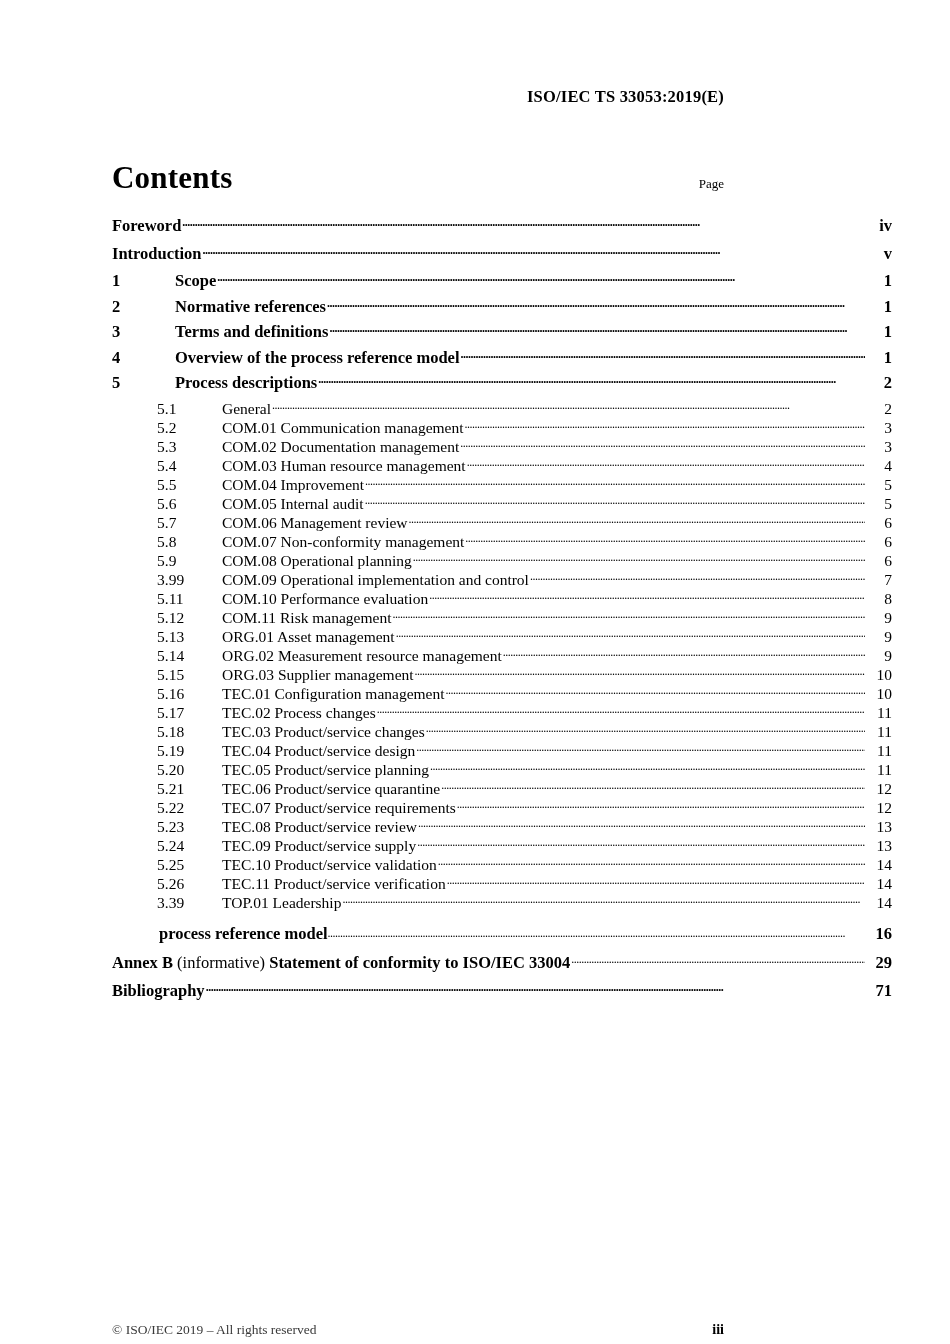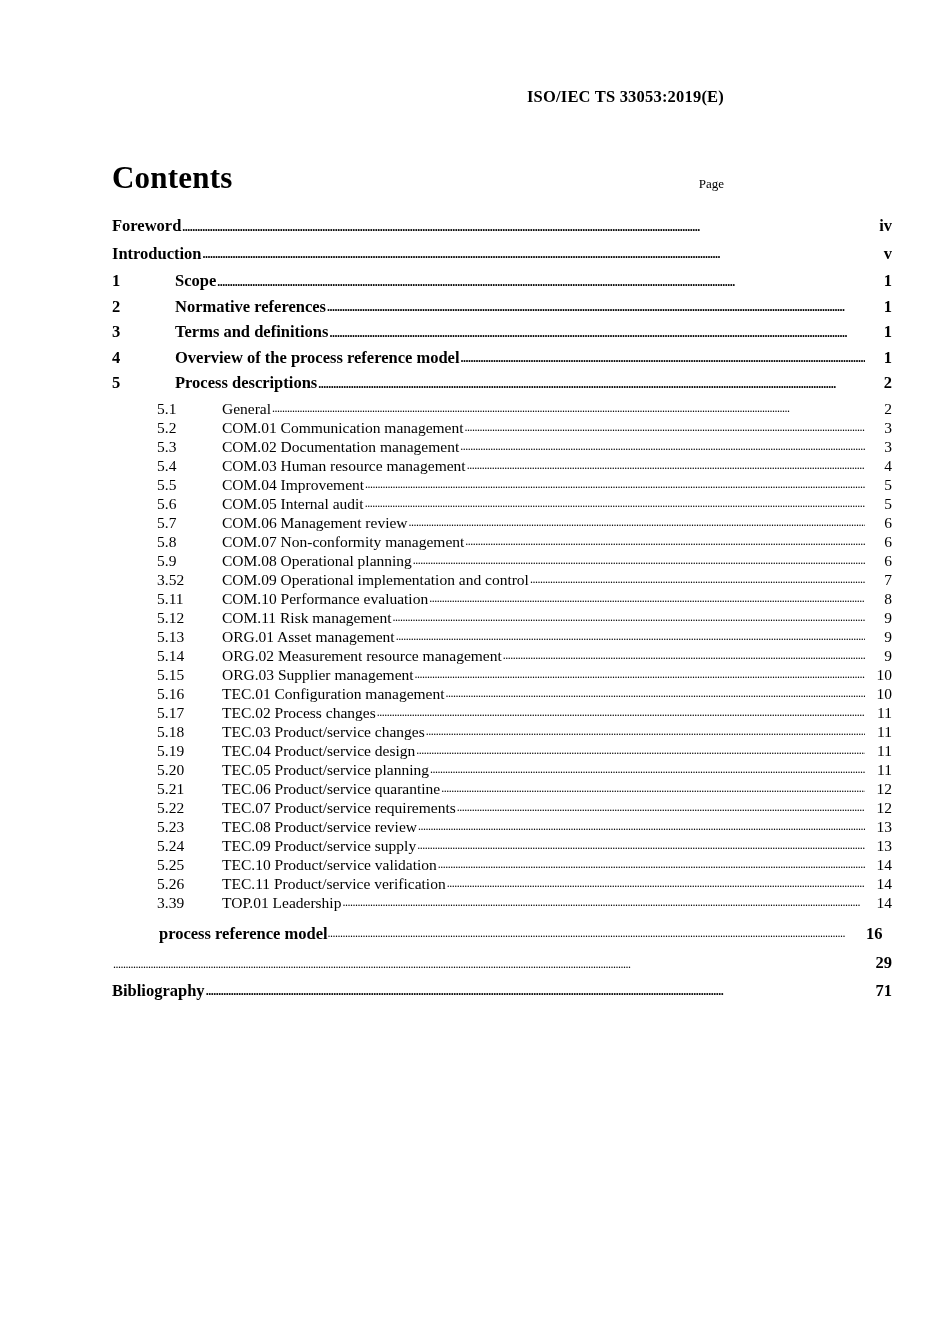--- a/index.html
+++ b/index.html
@@ -50,21 +50,21 @@
   .page-word {
     font-family: "Liberation Serif", serif;
     font-size: 13px;
   }
   .toc {
     margin-top: 22px;
     width: 780px;
   }
   .toc-row {
     display: flex;
-    align-items: flex-end;
+    align-items: flex-start;
     width: 100%;
     line-height: 1.0;
     font-family: Liberation Serif, serif;
   }
   .toc-row .num {
     flex: 0 0 auto;
     white-space: nowrap;
   }
   .toc-row .txt {
     flex: 0 0 auto;
@@ -126,21 +126,21 @@
   .annex-line1 {
     display: block;
   }
   .annex-line2 {
     display: flex;
     align-items: baseline;
     width: 100%;
   }
   .annex-line2 .txt2 { flex: 0 0 auto; font-weight: bold; margin-left: 47px; white-space: nowrap;}
   .annex-line2 .dots { flex: 1 1 auto; overflow: hidden; white-space: nowrap; font-size: 12px; letter-spacing: -0.5px; position: relative; top:-2px;}
-  .annex-line2 .pg { flex: 0 0 auto; min-width: 26px; text-align: left; font-weight: bold; }
+  .annex-line2 .pg { flex: 0 0 auto; min-width: 26px; text-align: right; font-weight: bold; }
 
   .toc-gap-top { margin-top: 14px; }
   .toc-gap-small { margin-top: 10px; }
 
   .footer {
     position: absolute;
     bottom: 38px;
     left: 112px;
     right: 58px;
     display: flex;
@@ -269,21 +269,21 @@
         <span class="dots">...............................................................................................................................................................................................................</span>
         <span class="pg">6</span>
       </div>
       <div class="toc-row lvl2">
         <span class="num">5.9</span>
         <span class="txt">COM.08 Operational planning</span>
         <span class="dots">...............................................................................................................................................................................................................</span>
         <span class="pg">6</span>
       </div>
       <div class="toc-row lvl2">
-        <span class="num">3.52</span>
+        <span class="num">3.99</span>
         <span class="txt">COM.09 Operational implementation and control</span>
         <span class="dots">...............................................................................................................................................................................................................</span>
         <span class="pg">7</span>
       </div>
       <div class="toc-row lvl2">
         <span class="num">5.11</span>
         <span class="txt">COM.10 Performance evaluation</span>
         <span class="dots">...............................................................................................................................................................................................................</span>
         <span class="pg">8</span>
       </div>
@@ -386,27 +386,32 @@
 
       <div class="annex toc-gap-top">
         <div class="annex-line2">
           <span class="txt2">process reference model</span>
           <span class="dots">...............................................................................................................................................................................................................</span>
           <span class="pg">16</span>
         </div>
       </div>
 
       <div class="toc-row annex toc-gap-small">
+        <span class="txt"><span class="annex-lead">Annex B </span><span class="annex-info">(informative) </span><span class="annex-title">Statement of conformity to ISO/IEC 33004</span></span>
         <span class="dots">...............................................................................................................................................................................................................</span>
         <span class="pg">29</span>
       </div>
 
       <div class="toc-row lvl-front">
         <span class="txt">Bibliography</span>
         <span class="dots">...............................................................................................................................................................................................................</span>
         <span class="pg">71</span>
       </div>
 
     </div>
   </div>
 
+  <div class="footer">
+    <div class="footer-left">© ISO/IEC 2019 – All rights reserved</div>
+    <div class="footer-right">iii</div>
+  </div>
 
 </div>
 
 </body></html>

